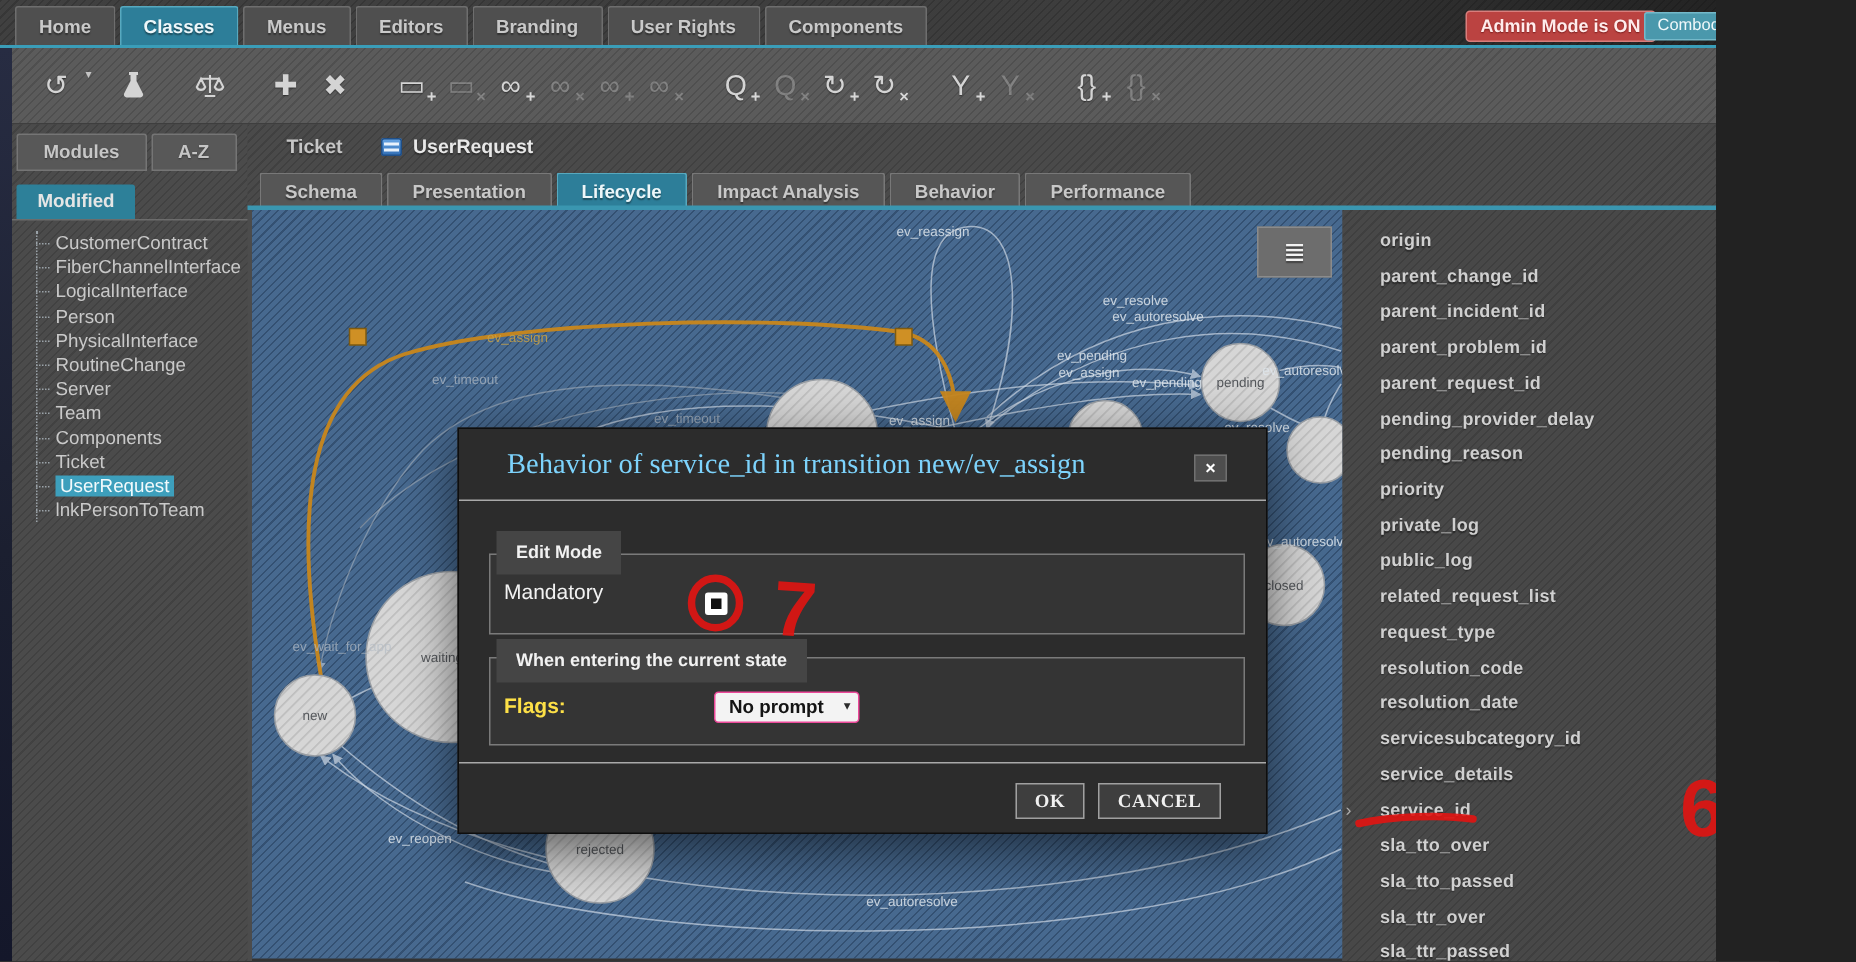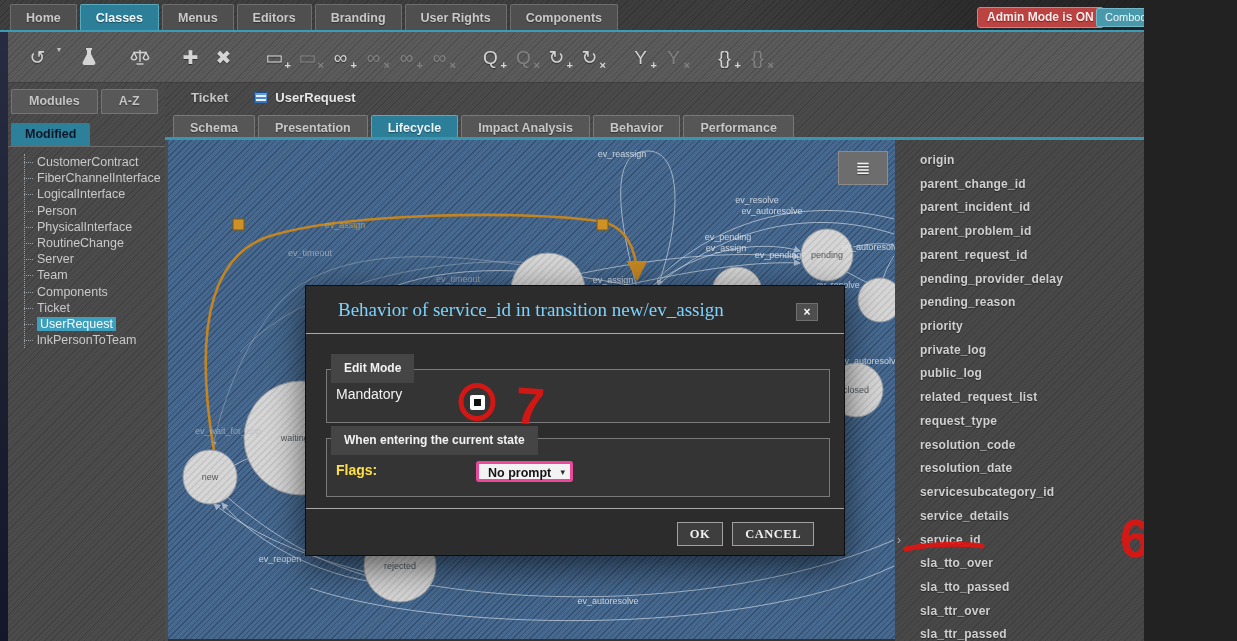--- a/index.html
+++ b/index.html
@@ -40,21 +40,21 @@
   
   #edge-strip{left:0;top:32px;width:8px;height:609px;background:linear-gradient(#272c42,#1b1f30 55%,#14172a);z-index:5;}
 
   
   #lsb{left:8px;top:83px;width:157px;height:558px;background-color:#4b4b4b;}
   #lsb .vtabs{display:flex;gap:3px;padding:6px 0 0 3px;text-align:right;}
   #lsb .vtab{height:23px;line-height:23px;padding:0 17px;background:#585858;border:1px solid #757575;
     border-radius:2px 2px 0 0;color:#c6c6c6;font-weight:bold;font-size:12.5px;cursor:pointer;
     text-shadow:0 1px 1px rgba(0,0,0,.4);}
   #filter-tab{display:inline-block;margin:9px 0 0 3px;height:23px;line-height:23px;padding:0 14px;
-    background:#2d8099;color:#0f172a;font-weight:bold;font-size:12.5px;border-radius:2px 2px 0 0;cursor:pointer;}
+    background:#2d8099;color:#e5e5e5;font-weight:bold;font-size:12.5px;border-radius:2px 2px 0 0;cursor:pointer;}
   #lsb .fline{height:1px;background:#6c6c6c;margin-top:0;}
   #class-tree{list-style:none;margin:7px 0 0 16px;padding:0;border-left:1px dotted #9aa2a8;}
   #class-tree li{position:relative;padding-left:12px;font-size:12.5px;color:#c9c9c9;line-height:16.2px;
     white-space:nowrap;cursor:pointer;}
   #class-tree li::before{content:"";position:absolute;left:-1px;top:8px;width:9px;border-top:1px dotted #9aa2a8;}
   #class-tree li.sel span{background:#3d9fbc;color:#f2fafc;padding:0 3px;}
 
   
   #wsh{left:165px;top:83px;width:1072px;height:57px;background-color:#4a4a4a;}
   #ptabs{position:absolute;left:0;top:0;height:29px;display:flex;align-items:center;padding-left:26px;gap:26px;}
@@ -105,21 +105,21 @@
   #fs1{top:83px;height:52px;}
   #fs2{top:152px;height:57px;}
   .legendbox{position:absolute;left:25px;height:29px;line-height:29px;padding:0 13px;background:#454545;
     color:#f2f2f2;font-weight:bold;font-size:12px;z-index:2;}
   #lg1{top:68px;}
   #lg2{top:140px;}
   #m-mandatory{position:absolute;left:30px;top:100px;font-size:14px;color:#f2f2f2;}
   #m-checkbox{position:absolute;left:164px;top:109px;width:15px;height:15px;background:#fff;border-radius:2px;cursor:pointer;}
   #m-checkbox .inner{position:absolute;left:4px;top:4px;width:7px;height:7px;background:#101010;}
   #m-flags{position:absolute;left:30px;top:176px;font-size:14px;color:#fde047;font-weight:bold;}
-  #m-select{position:absolute;left:170px;top:175px;width:97px;height:21px;background:#f3f3f3;border:3px solid #ec4899;
+  #m-select{position:absolute;left:170px;top:175px;width:97px;height:21px;background:#f3f3f3;border:1px solid #ec4899;
     border-radius:3px;cursor:pointer;box-sizing:border-box;}
   #m-select .val{position:absolute;left:9px;top:0;line-height:19px;font-size:12.5px;font-weight:bold;color:#141414;}
   #m-select .car{position:absolute;right:5px;top:3px;font-size:9px;color:#2b2b2b;}
   #m-fline{position:absolute;left:0;right:0;top:222px;height:1px;background:#a9a9a9;}
   #m-btns{position:absolute;right:30px;top:236px;display:flex;gap:9px;}
   .mbtn{height:24px;line-height:22px;padding:0 12px;background:#3e3e3e;border:1px solid #a0a0a0;color:#f0f0f0;
     font-family:"Liberation Serif",serif;font-weight:bold;font-size:12.5px;letter-spacing:.5px;cursor:pointer;
     box-sizing:border-box;}
 
   

